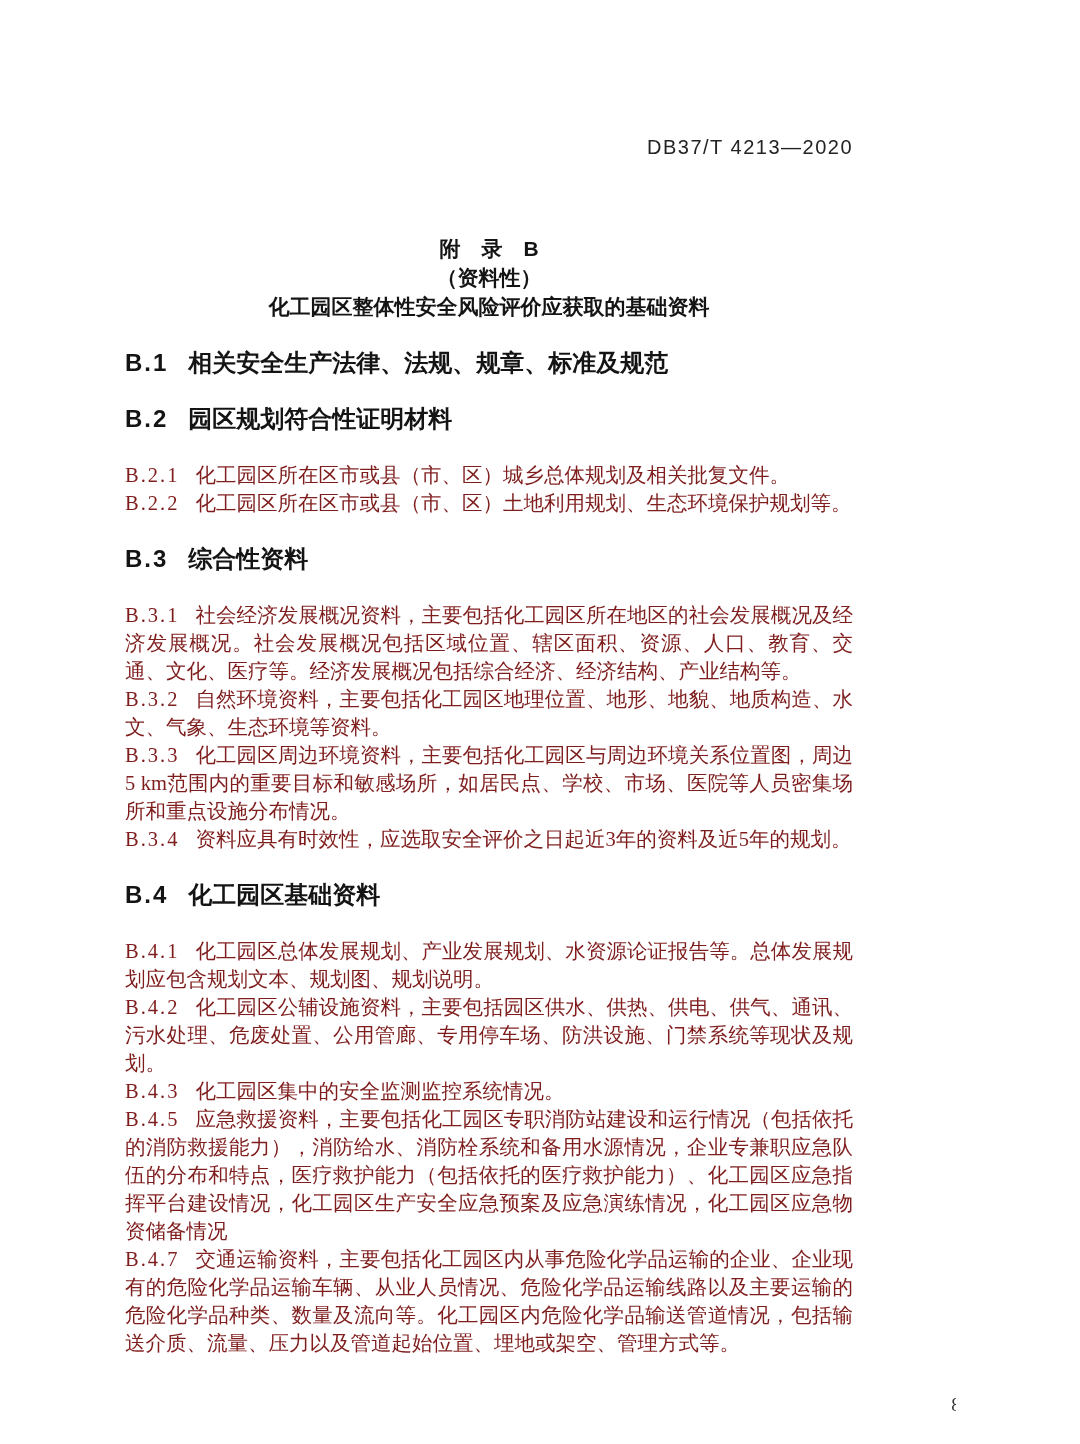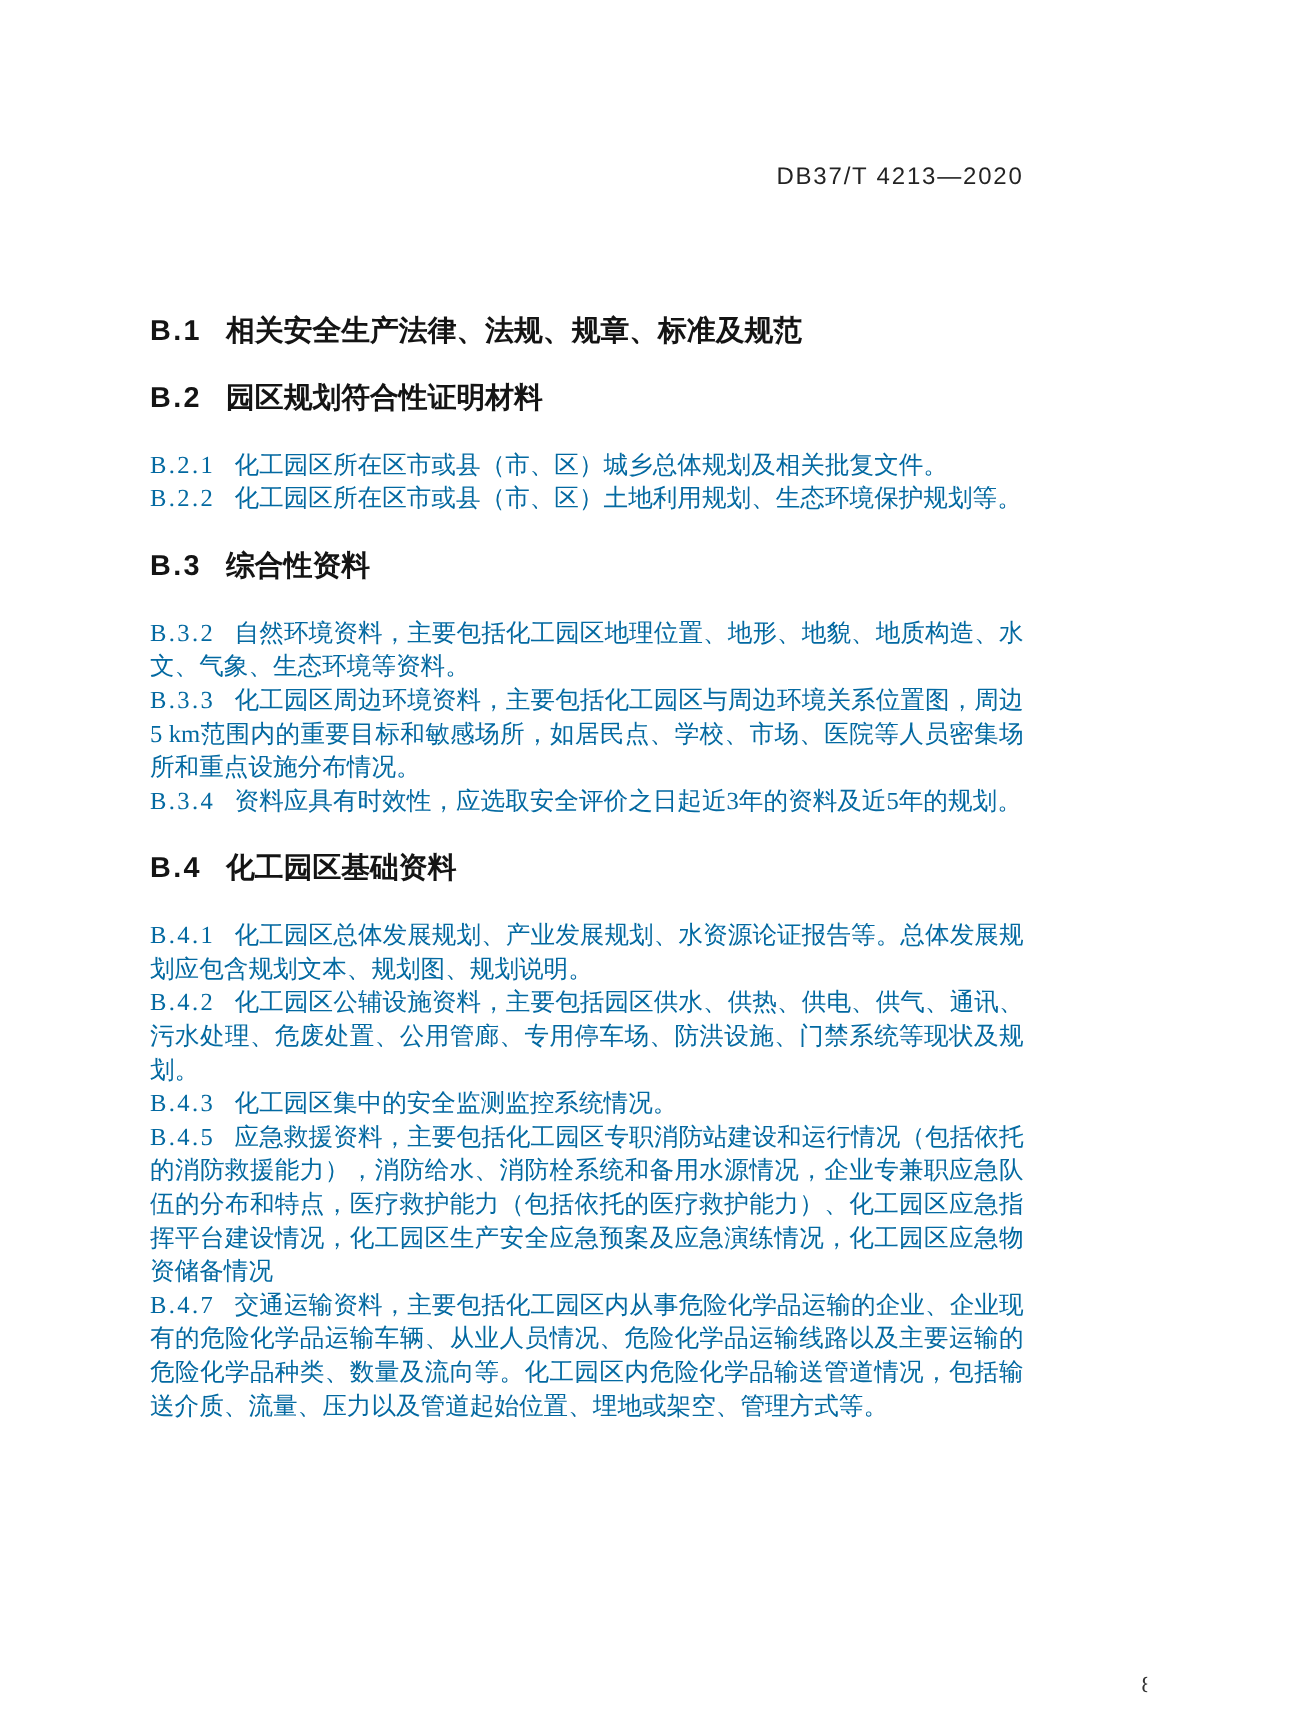--- a/index.html
+++ b/index.html
@@ -51,21 +51,21 @@
   .sec-heading .num {
     letter-spacing: 2px;
     margin-right: 20px;
   }
   .item {
     margin: 0;
     font-family: "Liberation Serif", serif;
     font-size: 20.5px;
     line-height: 28px;
     text-align: justify;
-    color: #0369a1;
+    color: #7f1d1d;
   }
   .item .num {
     font-family: "Liberation Serif", serif;
     letter-spacing: 2px;
     margin-right: 16px;
     white-space: nowrap;
   }
   .page-number {
     position: absolute;
     top: 1394px;
@@ -79,20 +79,25 @@
 </style>
 </head>
 <body>
 
 <div class="page">
 
   <div class="doc-header">DB37/T 4213—2020</div>
 
   <div class="content">
 
+    <div class="title-block">
+      <div class="title-line">附　录　B</div>
+      <div class="title-line">（资料性）</div>
+      <div class="title-line">化工园区整体性安全风险评价应获取的基础资料</div>
+    </div>
 
     <div class="section">
       <h2 class="sec-heading">
         <span class="num">B.1</span><span>相关安全生产法律、法规、规章、标准及规范</span>
       </h2>
     </div>
 
     <div class="section">
       <h2 class="sec-heading">
         <span class="num">B.2</span><span>园区规划符合性证明材料</span>
@@ -102,20 +107,23 @@
       </p>
       <p class="item">
         <span class="num">B.2.2</span><span>化工园区所在区市或县（市、区）土地利用规划、生态环境保护规划等。</span>
       </p>
     </div>
 
     <div class="section">
       <h2 class="sec-heading">
         <span class="num">B.3</span><span>综合性资料</span>
       </h2>
+      <p class="item">
+        <span class="num">B.3.1</span><span>社会经济发展概况资料，主要包括化工园区所在地区的社会发展概况及经济发展概况。社会发展概况包括区域位置、辖区面积、资源、人口、教育、交通、文化、医疗等。经济发展概况包括综合经济、经济结构、产业结构等。</span>
+      </p>
       <p class="item">
         <span class="num">B.3.2</span><span>自然环境资料，主要包括化工园区地理位置、地形、地貌、地质构造、水文、气象、生态环境等资料。</span>
       </p>
       <p class="item">
         <span class="num">B.3.3</span><span>化工园区周边环境资料，主要包括化工园区与周边环境关系位置图，周边5 km范围内的重要目标和敏感场所，如居民点、学校、市场、医院等人员密集场所和重点设施分布情况。</span>
       </p>
       <p class="item">
         <span class="num">B.3.4</span><span>资料应具有时效性，应选取安全评价之日起近3年的资料及近5年的规划。</span>
       </p>
     </div>

